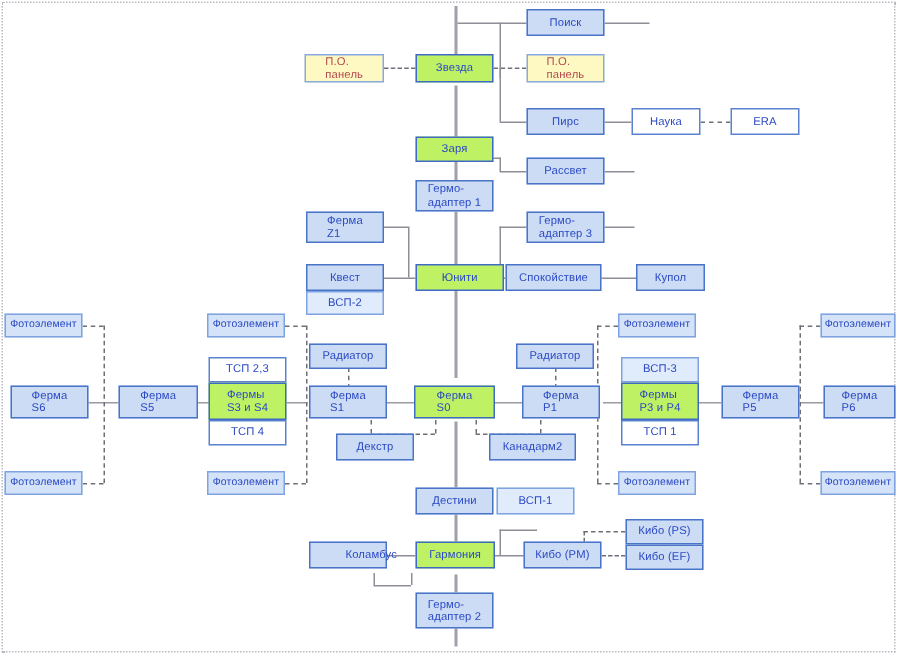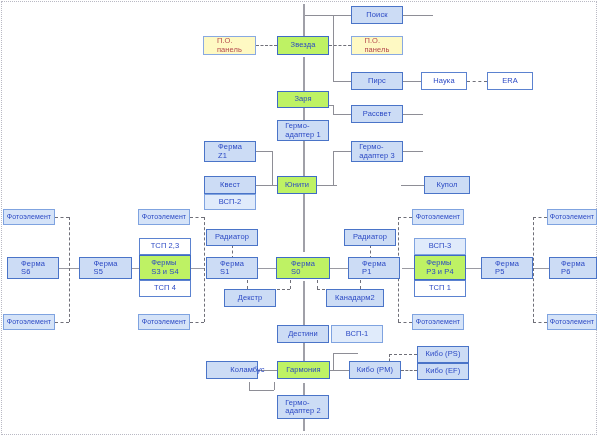--- a/index.html
+++ b/index.html
@@ -173,22 +173,23 @@
   <div class="node" style="left:204px;top:141px;width:52px;height:21px;">Ферма
 Z1</div>
 
   <div class="node" style="left:351px;top:141px;width:52px;height:21px;">Гермо-
 адаптер 3</div>
 
   <div class="node" style="left:204px;top:176px;width:52px;height:18px;">Квест</div>
 
   <div class="node pale" style="left:204px;top:194px;width:52px;height:16px;">ВСП-2</div>
 
-  <div class="node strong" style="left:277px;top:176px;width:40px;height:18px;">Юнити</div>
-
+  <div class="node strong" style="left:277px;top:176px;width:59px;height:18px;">Юнити</div>
+
+  <div class="node" style="left:337px;top:176px;width:64px;height:18px;">Спокойствие</div>
 
   <div class="node" style="left:424px;top:176px;width:46px;height:18px;">Купол</div>
 
   <div class="node photo" style="left:3px;top:209px;width:52px;height:16px;">Фотоэлемент</div>
   <div class="node photo" style="left:3px;top:314px;width:52px;height:16px;">Фотоэлемент</div>
 
   <div class="node photo" style="left:138px;top:209px;width:52px;height:16px;">Фотоэлемент</div>
   <div class="node photo" style="left:138px;top:314px;width:52px;height:16px;">Фотоэлемент</div>
 
   <div class="node photo" style="left:412px;top:209px;width:52px;height:16px;">Фотоэлемент</div>

